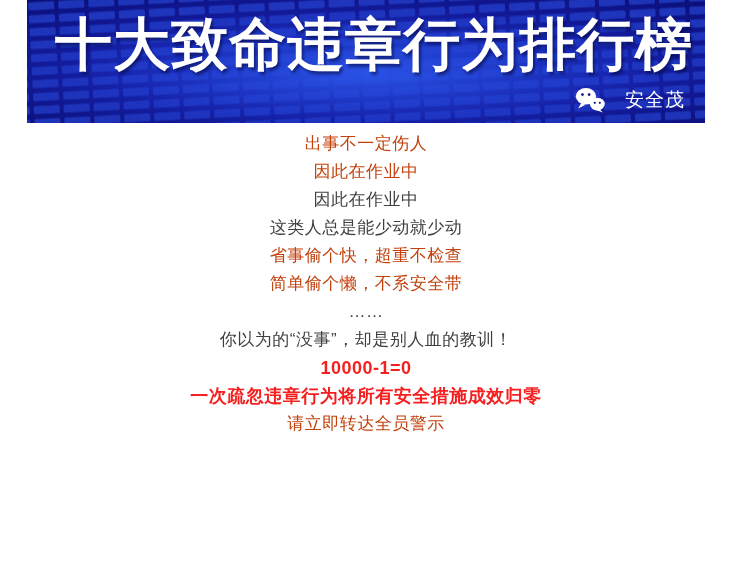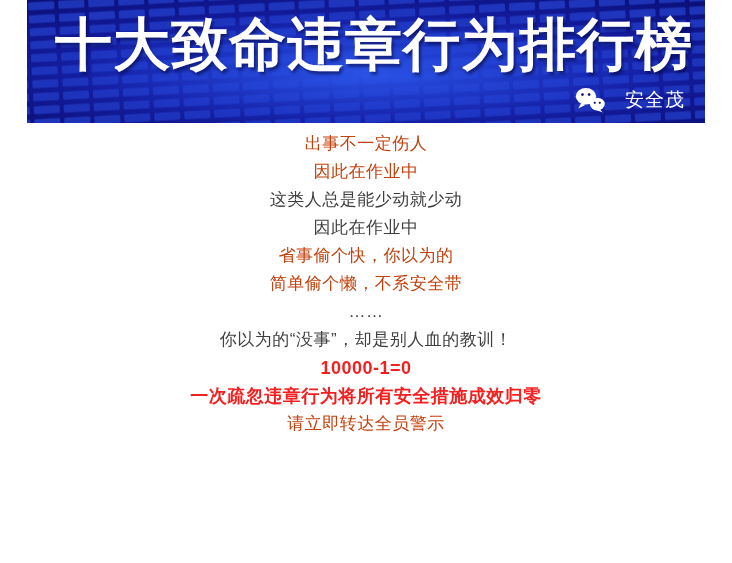--- a/index.html
+++ b/index.html
@@ -114,22 +114,22 @@
       <circle cx="24.4" cy="19" r="1.35" fill="#11157e"></circle>
       <circle cx="30.6" cy="19" r="1.35" fill="#11157e"></circle>
     </svg>
     <span class="brand-label">安全茂</span>
   </div>
 </div>
 
 <div class="content">
   <p class="line red">出事不一定伤人</p>
   <p class="line red">因此在作业中</p>
+  <p class="line">因此在作业中</p>
   <p class="line">这类人总是能少动就少动</p>
-  <p class="line">因此在作业中</p>
-  <p class="line red">省事偷个快，你以为的</p>
+  <p class="line red">省事偷个快，超重不检查</p>
   <p class="line red">简单偷个懒，不系安全带</p>
   <p class="line">……</p>
   <p class="line">你以为的“没事”，却是别人血的教训！</p>
   <p class="line red-bold gap-top">10000-1=0</p>
   <p class="line red-bold">一次疏忽违章行为将所有安全措施成效归零</p>
   <p class="line red">请立即转达全员警示</p>
 </div>
 
 </body></html>

